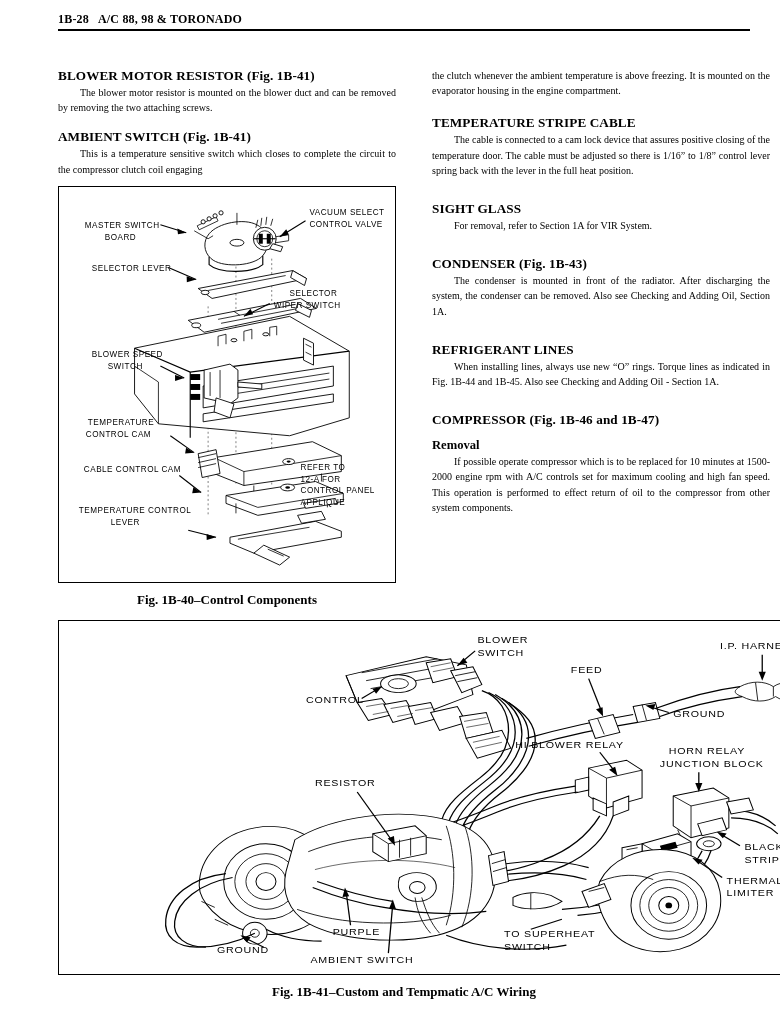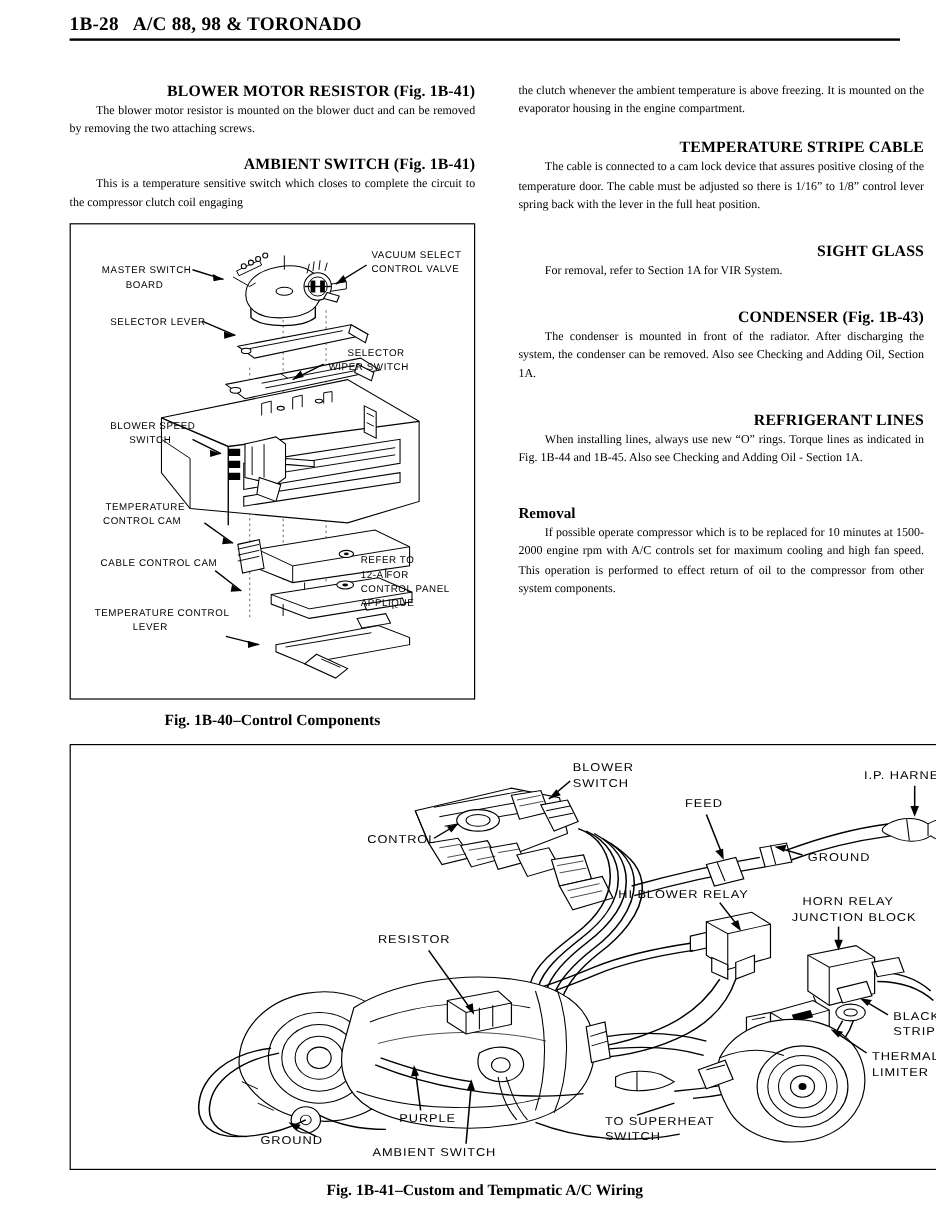--- a/index.html
+++ b/index.html
@@ -26,21 +26,21 @@
   
   .page-header {
     position: absolute;
     left: 58px;
     top: 12px;
     width: 692px;
   }
   .header-title {
     font-family: "Liberation Serif", serif;
     font-weight: bold;
-    font-size: 16px;
+    font-size: 12px;
     letter-spacing: 0.2px;
     white-space: pre;
   }
   .header-rule {
     margin-top: 2px;
     border-bottom: 2.2px solid #000;
     width: 692px;
   }
 
   
@@ -51,21 +51,20 @@
   }
   .col-left { left: 58px; }
   .col-right { left: 432px; }
 
   .sec-head {
     font-family: "Liberation Serif", serif;
     font-weight: bold;
     font-size: 13.2px;
     margin: 0 0 1px 0;
     letter-spacing: 0.1px;
-    text-align: right;
   }
   .sub-head {
     font-family: Liberation Serif, serif;
     font-weight: bold;
     font-size: 12.6px;
     margin: 0 0 1px 0;
   }
   .body-text {
     font-family: "Liberation Serif", serif;
     font-size: 10px;
@@ -190,20 +189,21 @@
     <div class="gap-sm"></div>
 
     <div class="blk">
       <div class="sec-head">REFRIGERANT LINES</div>
       <p class="body-text">When installing lines, always use new “O” rings. Torque lines as indicated in Fig. 1B-44 and 1B-45. Also see Checking and Adding Oil - Section 1A.</p>
     </div>
 
     <div class="gap-sm"></div>
 
     <div>
+      <div class="sec-head">COMPRESSOR (Fig. 1B-46 and 1B-47)</div>
       <div class="gap-sm"></div>
       <div class="sub-head">Removal</div>
       <p class="body-text">If possible operate compressor which is to be replaced for 10 minutes at 1500-2000 engine rpm with A/C controls set for maximum cooling and high fan speed. This operation is performed to effect return of oil to the compressor from other system components.</p>
     </div>
 
   </div>
 
   <div class="figure-box" id="figure-1b40">
     <svg class="fig-svg" viewBox="0 0 338 397" preserveAspectRatio="none">
 

